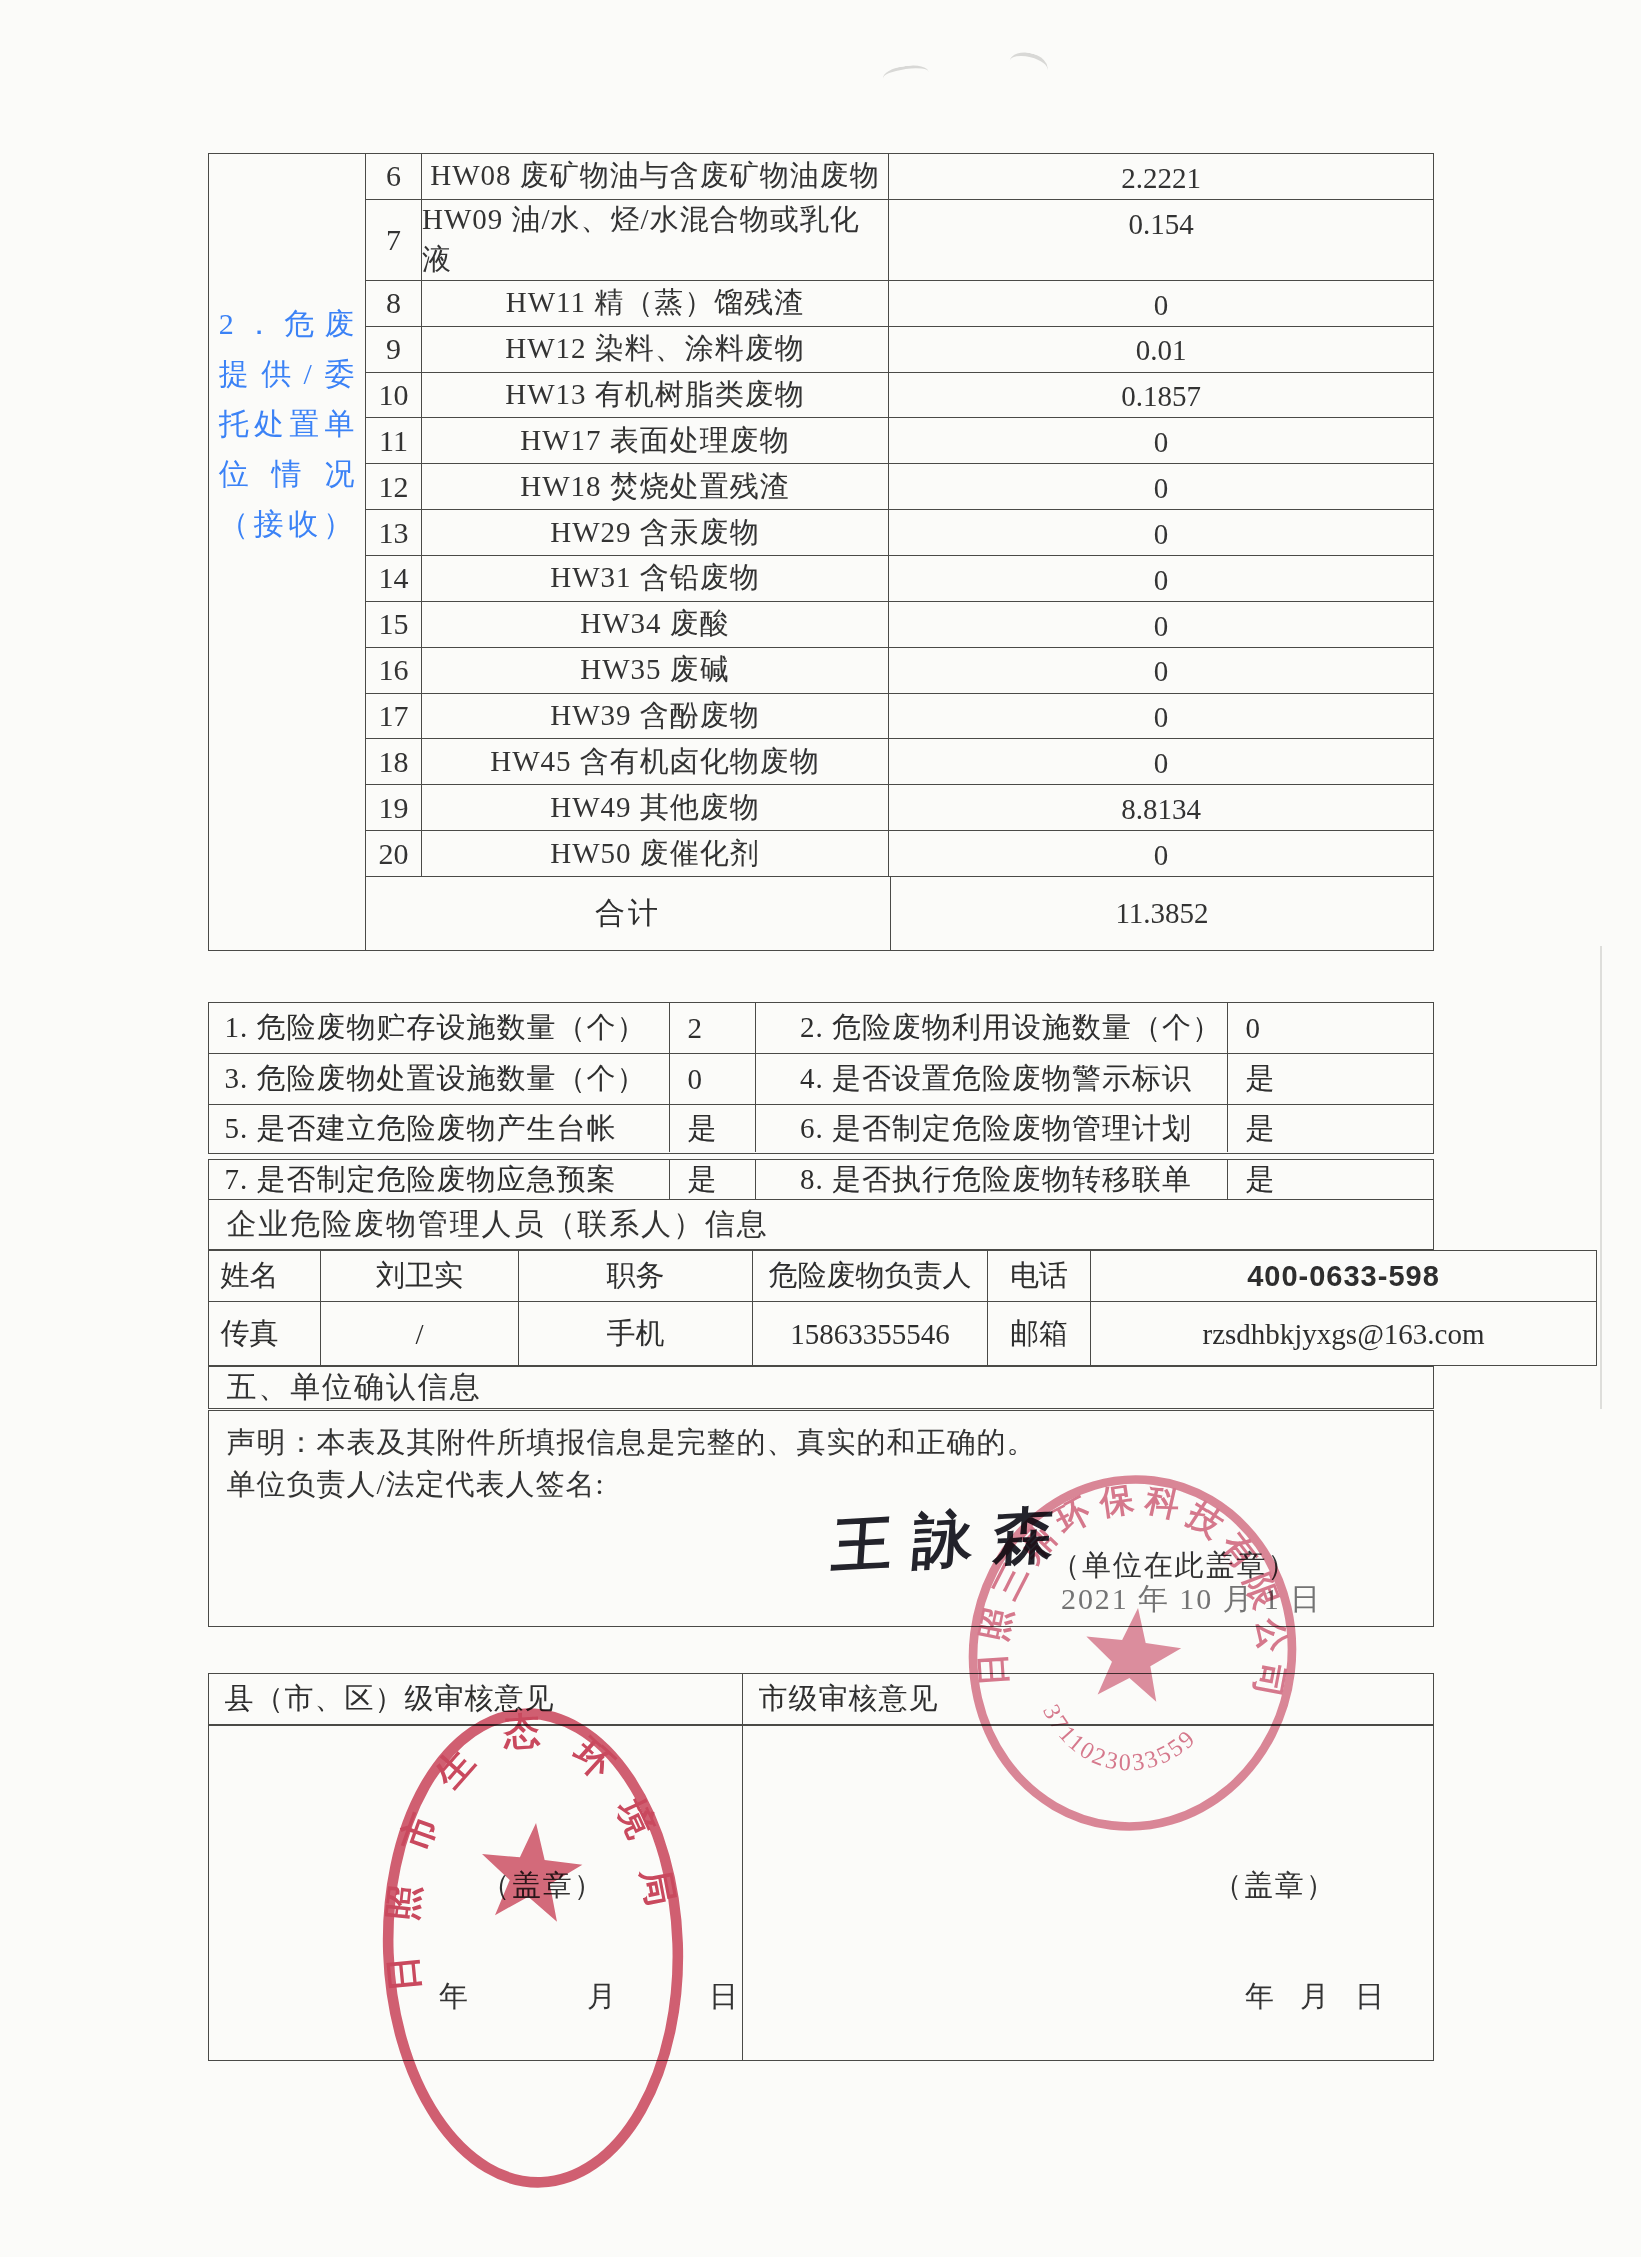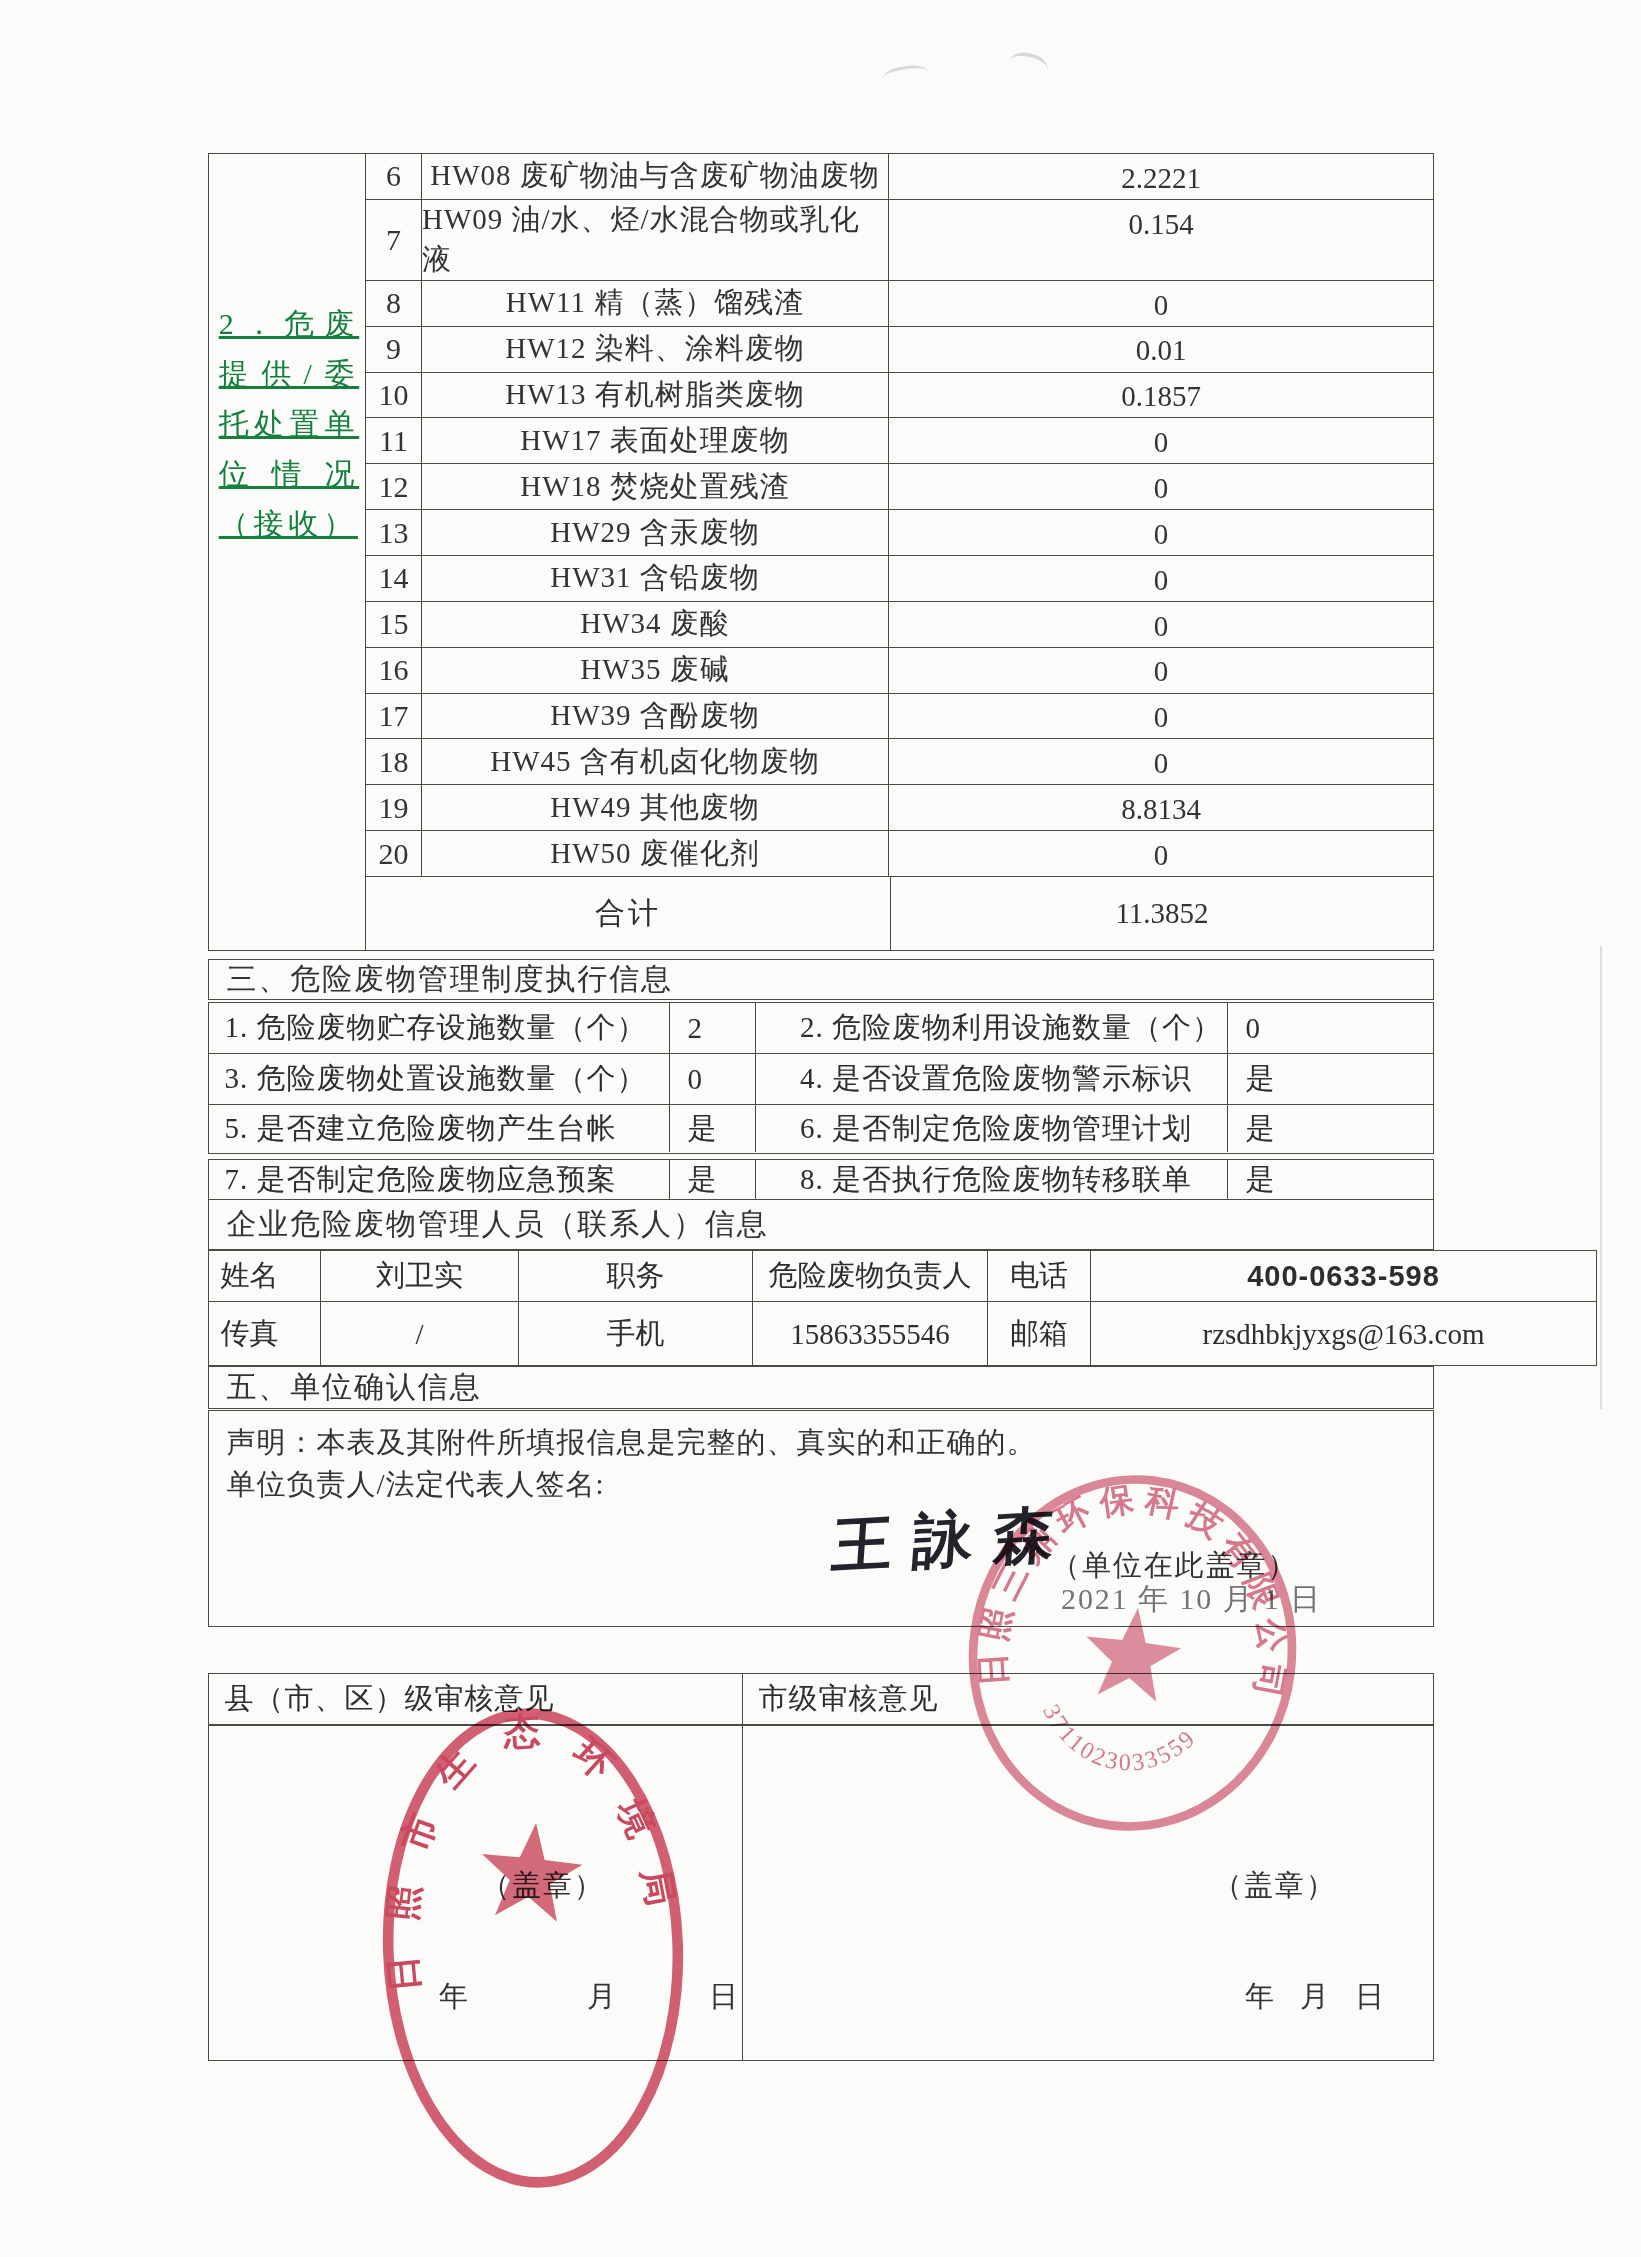--- a/index.html
+++ b/index.html
@@ -7,21 +7,21 @@
     position:relative;width:1641px;height:2257px;margin:0 auto;
     background:#fbfbf9;overflow:hidden;
     font-family:"Liberation Serif","DejaVu Serif",serif;color:#2e2e2e;
   }
   .blk{position:absolute;border:1.9px solid #4a4a47;box-sizing:border-box;background:transparent;}
   
   .waste{display:flex;}
   .wlabel{
     width:157px;border-right:1.9px solid #4a4a47;box-sizing:border-box;
     padding:145px 5.8px 0 9.7px;font-size:30px;line-height:50px;letter-spacing:4.8px;
-    text-align:justify;color:#15803d;text-decoration:underline;
+    text-align:justify;color:#3b82f6;
   }
   .wrows{flex:1;display:flex;flex-direction:column;}
   .wrow{display:flex;flex:1;border-top:1.9px solid #4a4a47;box-sizing:border-box;}
   .wrow:first-child{border-top:none;}
   .wnum{width:56px;border-right:1.9px solid #4a4a47;box-sizing:border-box;
     display:flex;align-items:center;justify-content:center;font-size:30px;color:#333;}
   .wname{width:467px;border-right:1.9px solid #4a4a47;box-sizing:border-box;
     display:flex;align-items:center;justify-content:center;font-size:29px;color:#333;letter-spacing:1px;}
   .wval{flex:1;display:flex;align-items:flex-start;justify-content:center;
     font-size:29px;color:#333;padding-top:7.7px;box-sizing:border-box;}
@@ -167,21 +167,20 @@
           <div class="wname">HW50 废催化剂</div>
           <div class="wval">0</div>
         </div>
       <div class="wrow total">
         <div class="wtot">合计</div>
         <div class="wval" style="align-items:center;padding-top:0;">11.3852</div>
       </div>
     </div>
   </div>
 
-  <div class="blk hbar" style="left:208px;top:959px;width:1226px;height:41px;">三、危险废物管理制度执行信息</div>
 
   <div class="blk" style="left:208px;top:1002px;width:1226px;height:152px;">
     <div class="qrow qr" style="height:50px;">
       <div class="qtext1">1. 危险废物贮存设施数量（个）</div>
       <div class="qval1">2</div>
       <div class="qtext2">2. 危险废物利用设施数量（个）</div>
       <div class="qval2">0</div>
     </div>
     <div class="qrow qr" style="height:50px;">
       <div class="qtext1">3. 危险废物处置设施数量（个）</div>

